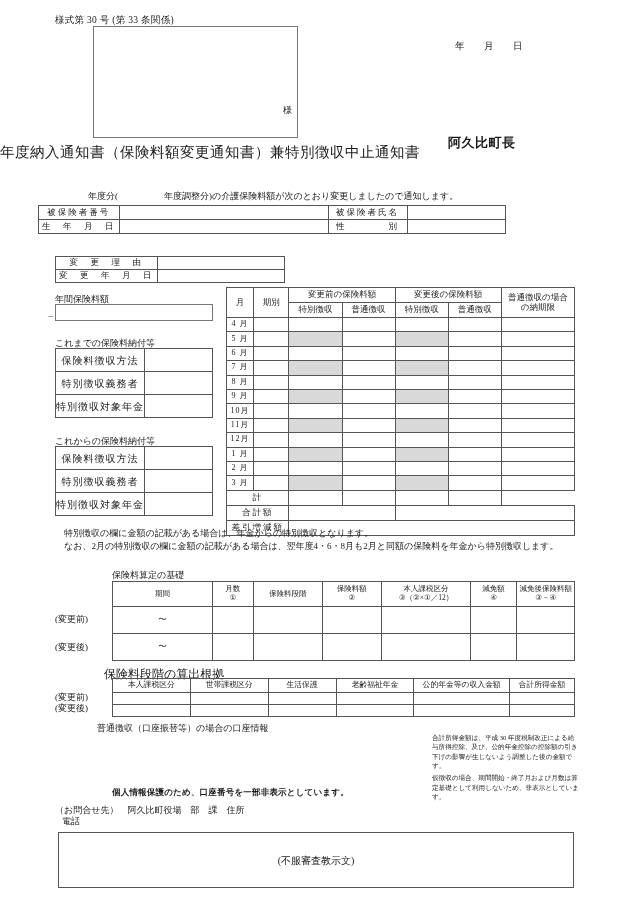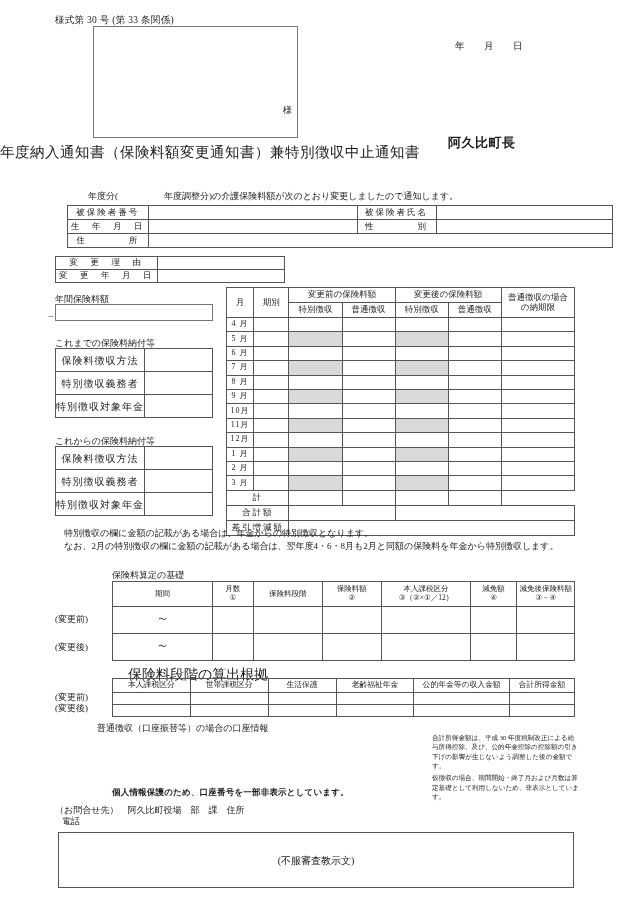--- a/index.html
+++ b/index.html
@@ -77,22 +77,22 @@
 
   
   #intro-line {
     left: 88px; top: 190px;
     font-size: 9px;
   }
   #intro-line .gap-a { display: inline-block; width: 46px; }
 
   
   #insured-table {
-    left: 67px; top: 205px;
-    width: 546px;
+    left: 38px; top: 205px;
+    width: 468px;
   }
   #insured-table td { height: 13px; }
   .lbl-cell {
     background: #fff;
     font-size: 8.5px;
     letter-spacing: 2px;
     padding: 0 3px !important;
     white-space: nowrap;
   }
 
@@ -152,21 +152,21 @@
   
   #basis-label { left: 112px; top: 569px; font-size: 9px; }
   #basis-table { left: 112px; top: 581px; width: 463px; }
   #basis-table th { height: 24px; font-size: 7.5px; line-height: 1.15; }
   #basis-table td { height: 26px; }
   .basis-side { left: 55px; font-size: 9px; }
   #basis-before-lbl { top: 613px; }
   #basis-after-lbl  { top: 641px; }
 
   
-  #stage-label { left: 128px; top: 666px; font-size: 14px; }
+  #stage-label { left: 104px; top: 666px; font-size: 12px; }
   #stage-table { left: 112px; top: 678px; width: 463px; }
   #stage-table th { height: 13px; font-size: 7.8px; }
   #stage-table td { height: 11px; }
   .stage-side { left: 55px; font-size: 9px; }
   #stage-before-lbl { top: 691px; }
   #stage-after-lbl  { top: 702px; }
 
   
   #bank-label { left: 97px; top: 722px; font-size: 9px; }
   #bank-table { left: 112px; top: 734px; width: 313px; }
@@ -229,24 +229,20 @@
       <td class="lbl-cell" style="width:72px">被保険者番号</td>
       <td style="width:208px"></td>
       <td class="lbl-cell" style="width:72px">被保険者氏名</td>
       <td></td>
     </tr>
     <tr>
       <td class="lbl-cell">生　年　月　日</td>
       <td></td>
       <td class="lbl-cell">性　　　　別</td>
       <td></td>
-    </tr>
-    <tr>
-      <td class="lbl-cell">住　　　　所</td>
-      <td colspan="3"></td>
     </tr>
   </tbody>
     </table>
 
   <table class="grid abs" id="change-table">
     <tbody>
         <tr>
       <td class="lbl-cell">変　更　理　由</td>
       <td></td>
     </tr>

